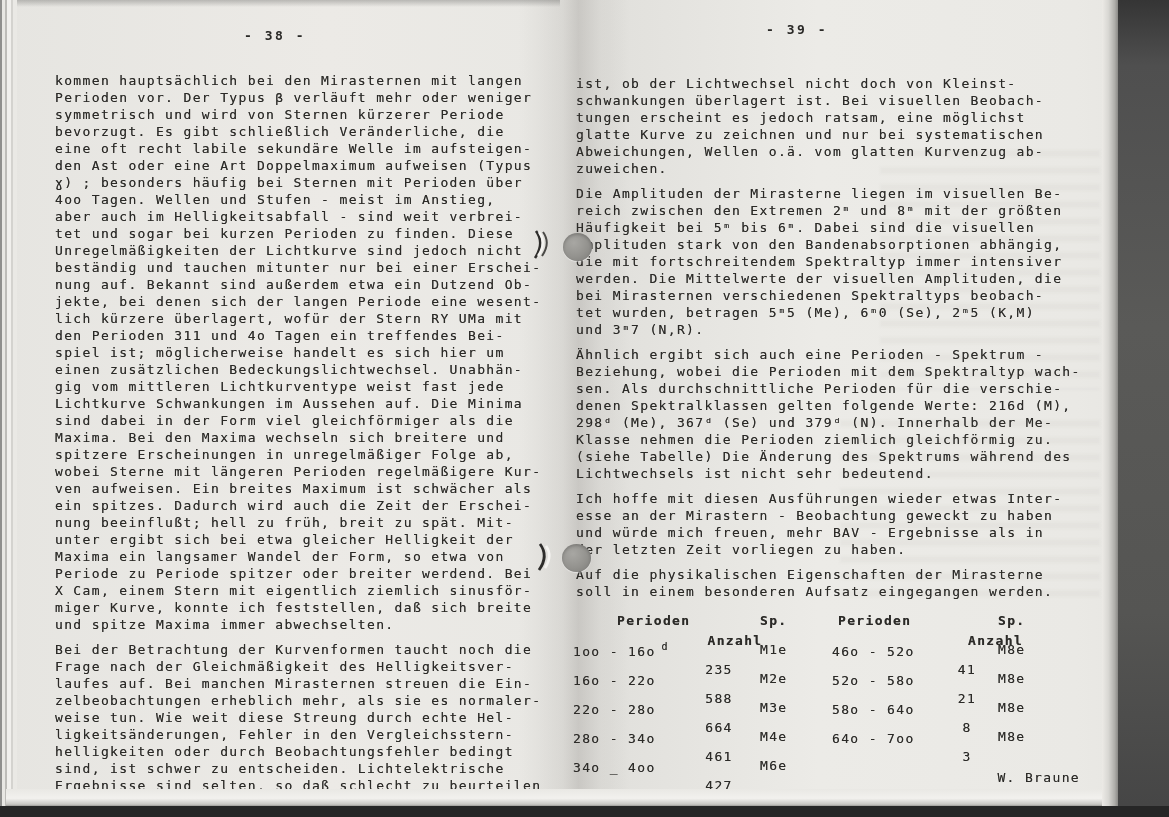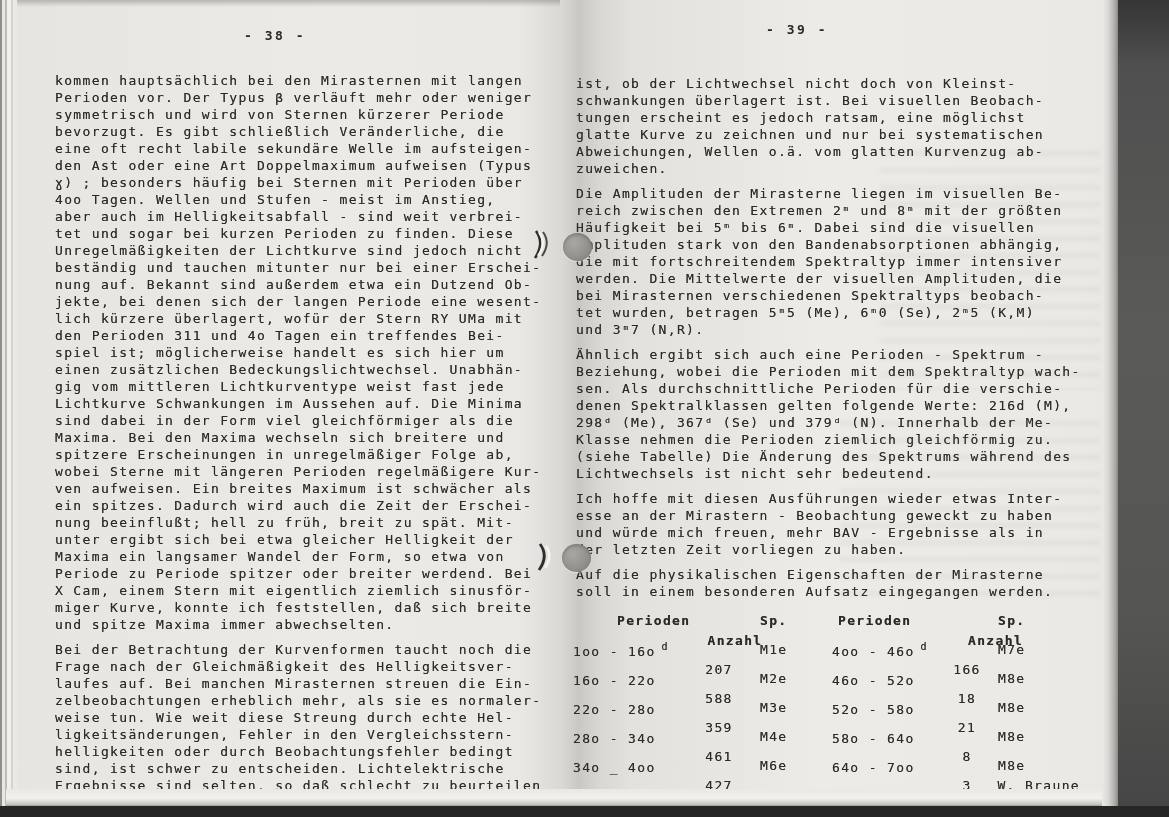--- a/index.html
+++ b/index.html
@@ -54,21 +54,21 @@
   .mt-right .c-count{width:30px;}
   .c-sp{margin-left:13px;width:62px;}
   .mt-right .c-sp{margin-left:16px;}
   .t-head{font-weight:bold;}
   .mt-left .th-period{padding-left:44px;box-sizing:border-box;}
   .mt-right .th-period{padding-left:6px;box-sizing:border-box;}
   .th-count{transform:translateX(16px);overflow:visible;}
   .sup{font-size:10px;vertical-align:6px;letter-spacing:0;margin-left:6px;}
   .signature{position:absolute;left:600px;top:770px;width:512px;text-align:right;
     padding-right:32px;box-sizing:border-box;font-size:13px;letter-spacing:1.35px;
-    color:#2b2a27;text-shadow:0 0 .5px rgba(30,30,30,.55);margin-top:8px;}
+    color:#2b2a27;text-shadow:0 0 .5px rgba(30,30,30,.55);}
   
   .ghost{position:absolute;opacity:.55;filter:blur(1.4px);pointer-events:none;
     background:repeating-linear-gradient(180deg,rgba(125,122,118,.10) 0 7px,rgba(0,0,0,0) 7px 17px);}
   .ghost1{left:880px;top:150px;width:220px;height:240px;}
   .ghost2{left:840px;top:420px;width:260px;height:180px;}
 </style>
 </head>
 <body>
 
 <div class="scan">
@@ -154,31 +154,31 @@
 
   <div class="ptable-wrap">
     <div class="mini-table mt-left">
       <div class="t-head">
         <span class="c-period th-period">Perioden</span>
         <span class="c-count th-count">Anzahl</span>
         <span class="c-sp th-sp">Sp.</span>
       </div>
       <div class="t-row">
         <span class="c-period"><span>1oo - 16o</span><span class="sup">d</span></span>
-        <span class="c-count">207</span>
+        <span class="c-count">235</span>
         <span class="c-sp">M1e</span>
       </div>
       <div class="t-row">
         <span class="c-period"><span>16o - 22o</span><span class="sup"></span></span>
         <span class="c-count">588</span>
         <span class="c-sp">M2e</span>
       </div>
       <div class="t-row">
         <span class="c-period"><span>22o - 28o</span><span class="sup"></span></span>
-        <span class="c-count">359</span>
+        <span class="c-count">664</span>
         <span class="c-sp">M3e</span>
       </div>
       <div class="t-row">
         <span class="c-period"><span>28o - 34o</span><span class="sup"></span></span>
         <span class="c-count">461</span>
         <span class="c-sp">M4e</span>
       </div>
       <div class="t-row">
         <span class="c-period"><span>34o _ 4oo</span><span class="sup"></span></span>
         <span class="c-count">427</span>
@@ -186,27 +186,22 @@
       </div>
     </div>
 
     <div class="mini-table mt-right">
       <div class="t-head">
         <span class="c-period th-period">Perioden</span>
         <span class="c-count th-count">Anzahl</span>
         <span class="c-sp th-sp">Sp.</span>
       </div>
       <div class="t-row">
-        <span class="c-period"><span>4oo - 46o</span><span class="sup">d</span></span>
-        <span class="c-count">166</span>
-        <span class="c-sp">M7e</span>
-      </div>
-      <div class="t-row">
         <span class="c-period"><span>46o - 52o</span><span class="sup"></span></span>
-        <span class="c-count">18</span>
+        <span class="c-count">41</span>
         <span class="c-sp">M8e</span>
       </div>
       <div class="t-row">
         <span class="c-period"><span>52o - 58o</span><span class="sup"></span></span>
         <span class="c-count">21</span>
         <span class="c-sp">M8e</span>
       </div>
       <div class="t-row">
         <span class="c-period"><span>58o - 64o</span><span class="sup"></span></span>
         <span class="c-count">8</span>

